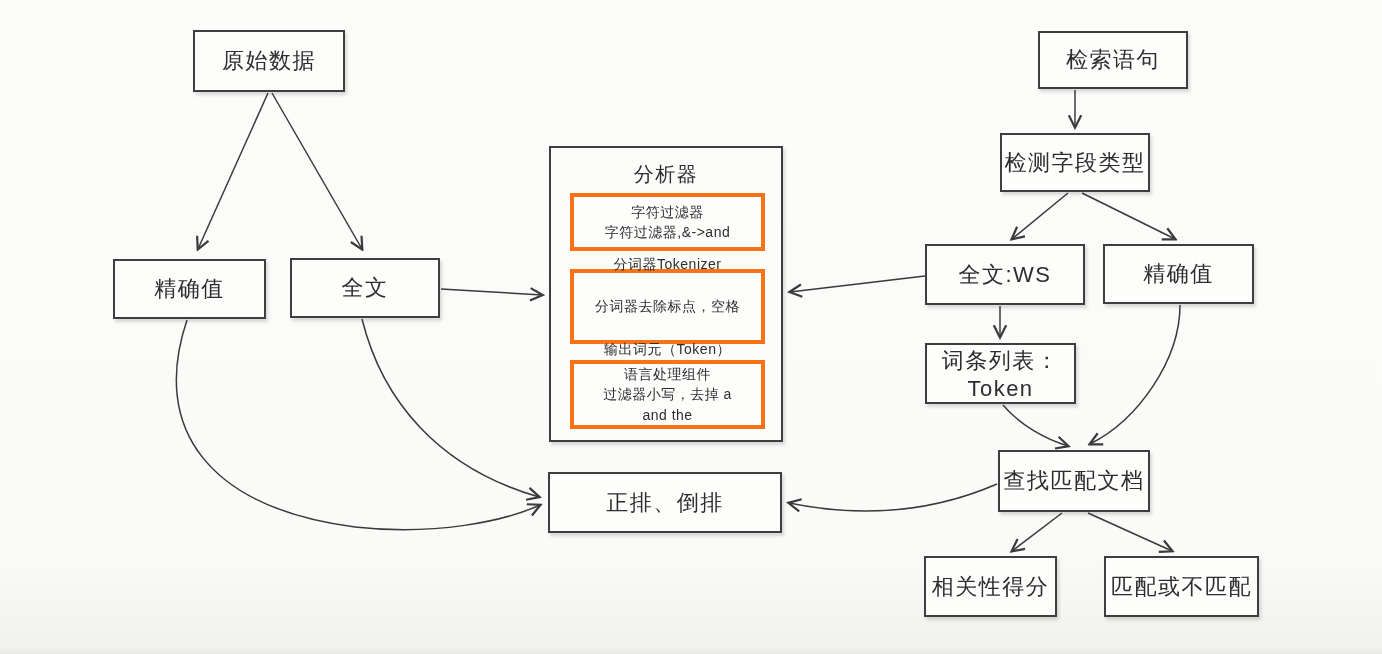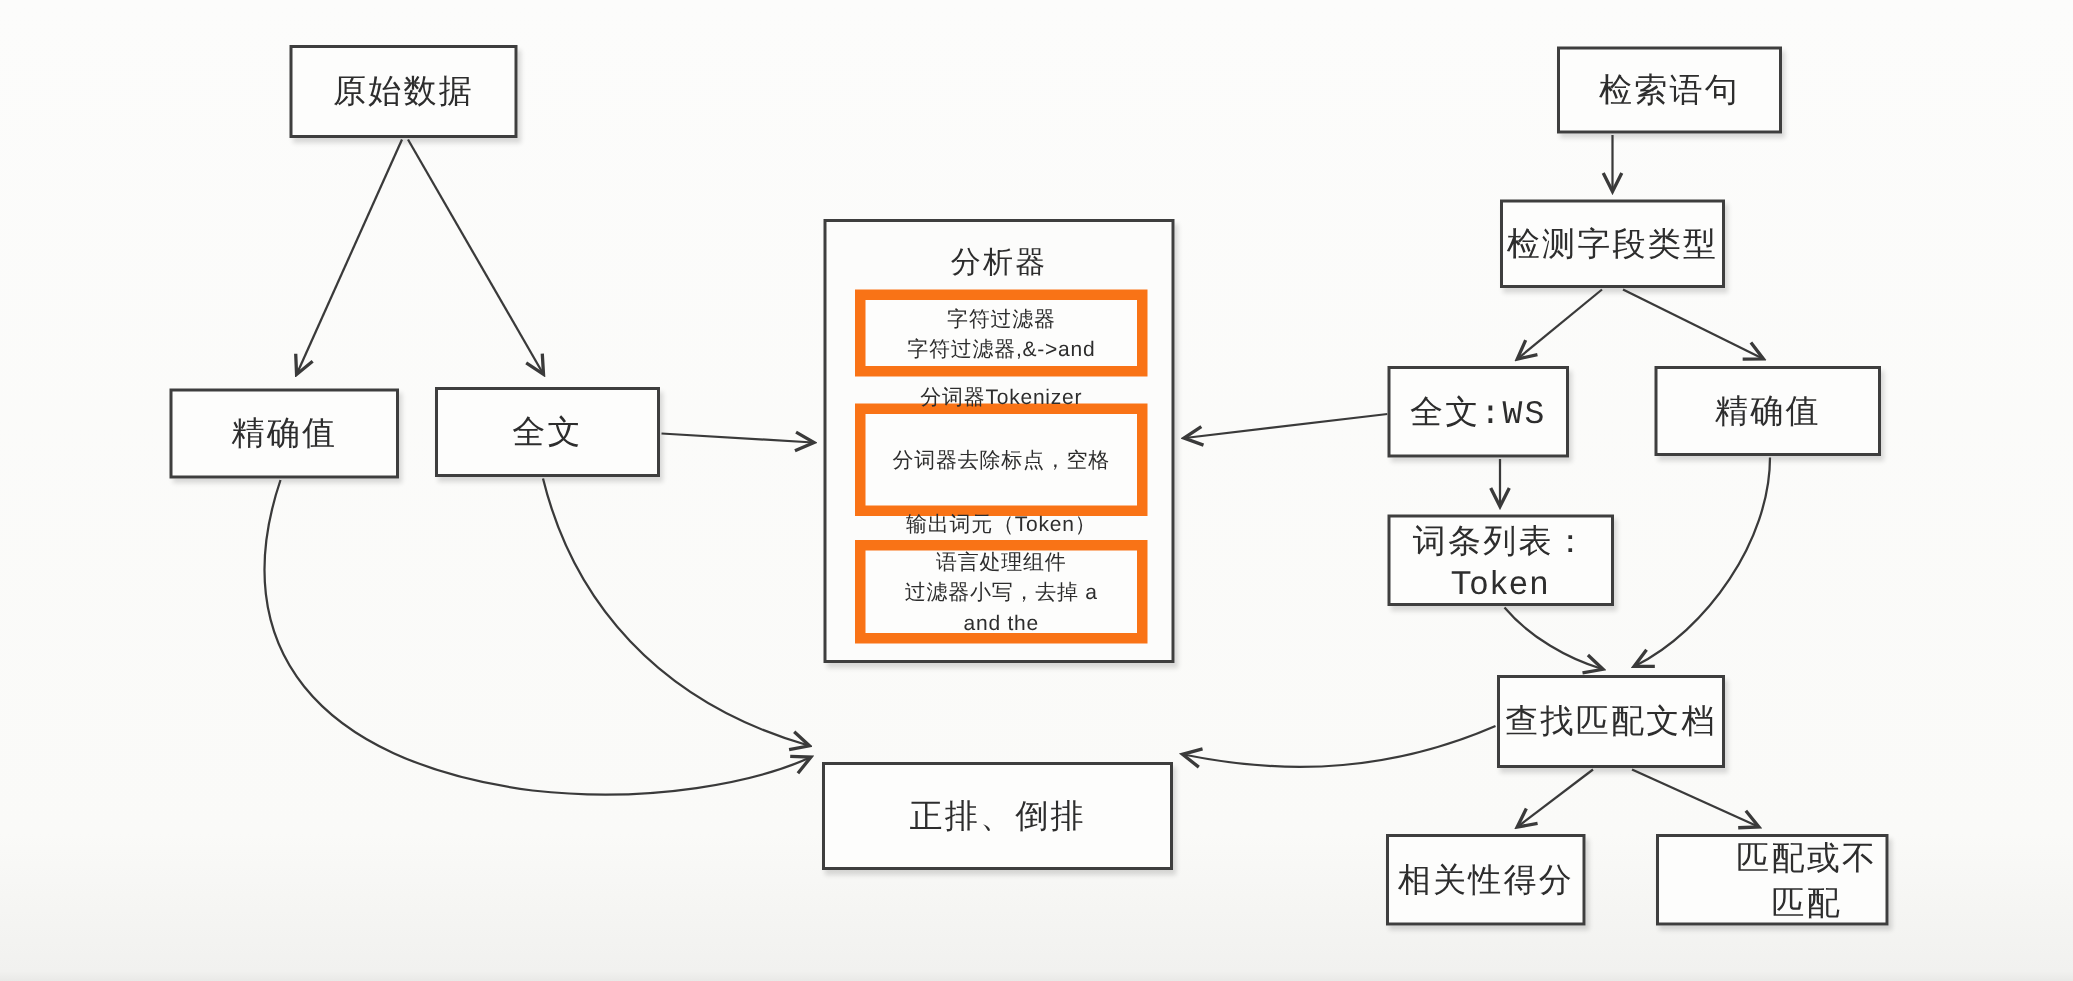--- a/index.html
+++ b/index.html
@@ -46,21 +46,21 @@
     position: absolute;
     left: 0; right: 0;
     top: 13px;
     text-align: center;
     font-size: 20px;
     letter-spacing: 1.5px;
   }
   .subnode {
     position: absolute;
     box-sizing: border-box;
-    border: 7px solid #f97316;
+    border: 4px solid #f97316;
     background: #fdfdfc;
     display: flex;
     flex-direction: column;
     align-items: center;
     justify-content: center;
     font-size: 14px;
     line-height: 1.45;
     letter-spacing: 0.5px;
     text-align: center;
   }
@@ -126,31 +126,31 @@
       <span>输出词元（Token）</span>
     </div>
 
     <div class="subnode" style="left:19px; top:212px; width:195px; height:69px;">
       <span>语言处理组件</span>
       <span>过滤器小写，去掉 a</span>
       <span>and the</span>
     </div>
   </div>
 
-  <div class="node" style="left:548px; top:472px; width:234px; height:72px;margin-top:36px;">正排、倒排</div>
+  <div class="node" style="left:548px; top:472px; width:234px; height:61px;">正排、倒排</div>
 
   <div class="node" style="left:1000px; top:31px; width:150px; height:58px;margin-left:38px;">检索语句</div>
 
   <div class="node" style="left:1000px; top:133px; width:150px; height:59px;">检测字段类型</div>
 
-  <div class="node" style="left:925px; top:244px; width:121px; height:61px;font-family:Liberation Mono, monospace;">全文:WS</div>
+  <div class="node" style="left:925px; top:244px; width:160px; height:61px;">全文:WS</div>
 
   <div class="node" style="left:1103px; top:244px; width:151px; height:60px;">精确值</div>
 
   <div class="node" style="left:925px; top:343px; width:151px; height:61px;">词条列表：Token</div>
 
   <div class="node" style="left:998px; top:450px; width:152px; height:62px;">查找匹配文档</div>
 
   <div class="node" style="left:924px; top:556px; width:133px; height:61px;">相关性得分</div>
 
-  <div class="node" style="left:1104px; top:556px; width:155px; height:61px;padding-left:46px;">匹配或不匹配</div>
+  <div class="node" style="left:1104px; top:556px; width:155px; height:61px;">匹配或不匹配</div>
 
 </div>
 
 </body></html>

